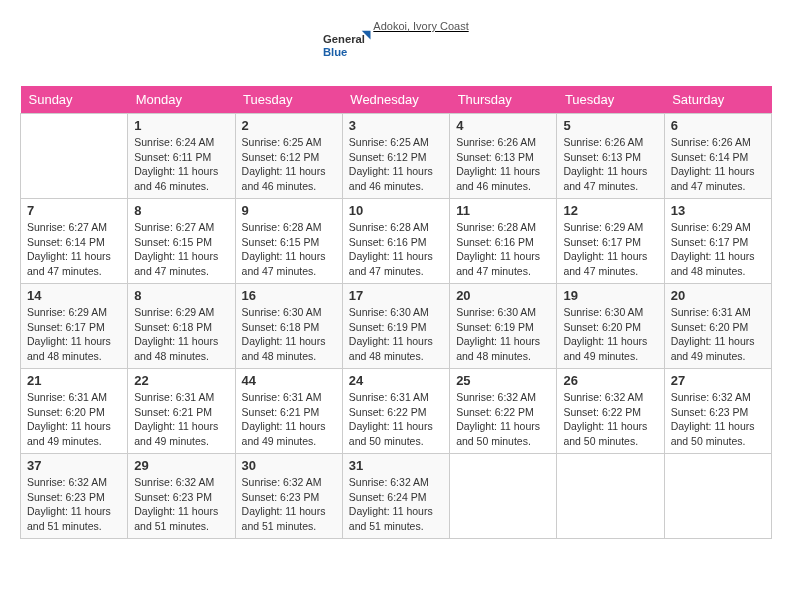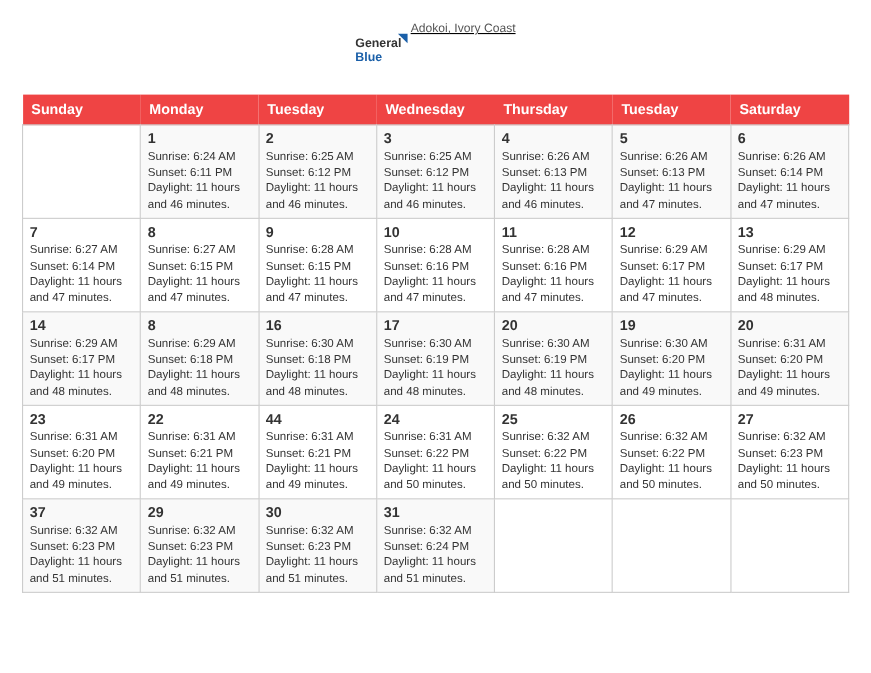--- a/index.html
+++ b/index.html
@@ -33,26 +33,26 @@
     .location {
       font-size: 11px;
       color: #555;
     }
     table {
       width: 100%;
       border-collapse: collapse;
       font-size: 11px;
     }
     thead tr th {
-      background-color: #ef4444;
+      background-color: #ec4899;
       color: #fff;
       text-align: left;
       padding: 6px 8px;
       font-size: 13px;
-      font-weight: bold;
+      font-weight: normal;
     }
     tbody tr td {
       border: 1px solid #ccc;
       vertical-align: top;
       padding: 4px 6px;
       width: calc(100% / 7);
       min-height: 80px;
       height: 85px;
     }
     .day-num {
@@ -228,21 +228,21 @@
         </td>
         <td>
           <span class="day-num">20</span>
           <div class="day-detail">
             Sunrise: 6:31 AM<br>Sunset: 6:20 PM<br>Daylight: 11 hours and 49 minutes.
           </div>
         </td>
       </tr>
       <tr>
         <td>
-          <span class="day-num">23</span>
+          <span class="day-num">21</span>
           <div class="day-detail">
             Sunrise: 6:31 AM<br>Sunset: 6:20 PM<br>Daylight: 11 hours and 49 minutes.
           </div>
         </td>
         <td>
           <span class="day-num">22</span>
           <div class="day-detail">
             Sunrise: 6:31 AM<br>Sunset: 6:21 PM<br>Daylight: 11 hours and 49 minutes.
           </div>
         </td>

